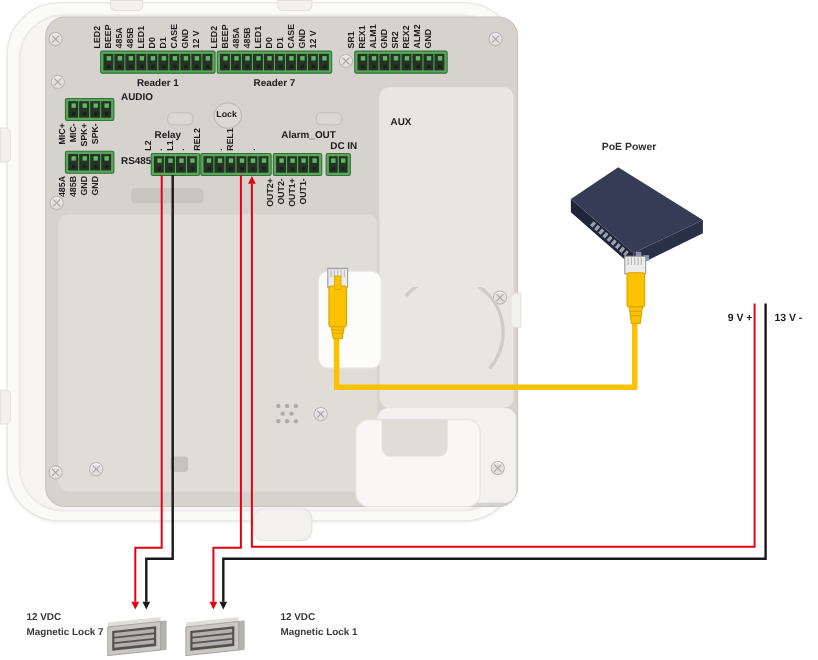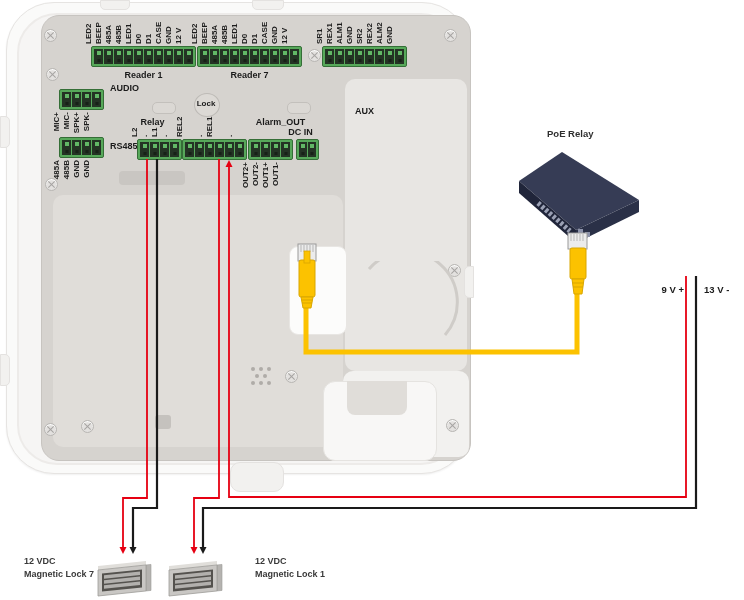--- a/index.html
+++ b/index.html
@@ -228,21 +228,21 @@
       </div>
       <div class="caption" style="left: 238px; top: 117px; width: 85px; text-align: center;">Alarm_OUT</div>
       <div class="vlab vlab-bottom" style="width: 28px; left: 250.5px; top: 180px;">OUT2+</div>
       <div class="vlab vlab-bottom" style="width: 28px; left: 260.5px; top: 180px;">OUT2-</div>
       <div class="vlab vlab-bottom" style="width: 28px; left: 270.5px; top: 180px;">OUT1+</div>
       <div class="vlab vlab-bottom" style="width: 28px; left: 280.5px; top: 180px;">OUT1-</div>
       <div class="tblock" style="left: 296px; top: 139px;">
         <span class="pin" style="width: 8px;"></span>
         <span class="pin" style="width: 8px;"></span>
       </div>
-      <div class="caption" style="left: 269px; top: 127px; width: 63px;">DC IN</div>
+      <div class="caption" style="left: 281px; top: 127px; width: 63px;">DC IN</div>
     </div>
   <div class="relay-oval"></div>
   <div class="relay-text">Lock</div>
 
   <svg id="wire-svg" width="744" height="600">
       <polyline points="147,159 147,498 123,498 123,547" fill="none" stroke="#e60012" stroke-width="1.8"></polyline>
       <polygon points="119.5,547 126.5,547 123,554" fill="#e60012"></polygon>
       <polyline points="157,159 157,508 133,508 133,547" fill="none" stroke="#1a1a1a" stroke-width="2.2"></polyline>
       <polygon points="129.5,547 136.5,547 133,554" fill="#1a1a1a"></polygon>
       <polyline points="219,159 219,498 194,498 194,547" fill="none" stroke="#e60012" stroke-width="1.8"></polyline>
@@ -307,21 +307,21 @@
       <rect x="48" y="5" width="5" height="26" fill="#b5b3b0" stroke="#9f9d9a" stroke-width="0.6"></rect>
       <rect x="0" y="5" width="48" height="26" fill="#c9c7c4" stroke="#9f9d9a" stroke-width="0.8"></rect>
       <rect x="4" y="9" width="40" height="18" fill="#54524e"></rect>
       <rect x="6" y="11" width="36" height="3.5" fill="#b2b0ad"></rect>
       <rect x="6" y="16" width="36" height="3.5" fill="#b2b0ad"></rect>
       <rect x="6" y="21" width="36" height="3.5" fill="#b2b0ad"></rect>
     </g>
   </svg>
 
 
-  <div class="lbl poe-label">PoE Relay</div>
+  <div class="lbl poe-label">PoE Power</div>
   <div class="lbl psu-plus">9 V +</div>
   <div class="lbl psu-minus">13 V -</div>
   <div class="lbl lock-label" style="left:24px;top:555px">
     <div>12 VDC</div>
     <div>Magnetic Lock 7</div>
   </div>
   <div class="lbl lock-label" style="left:255px;top:555px">
     <div>12 VDC</div>
     <div>Magnetic Lock 1</div>
   </div>

